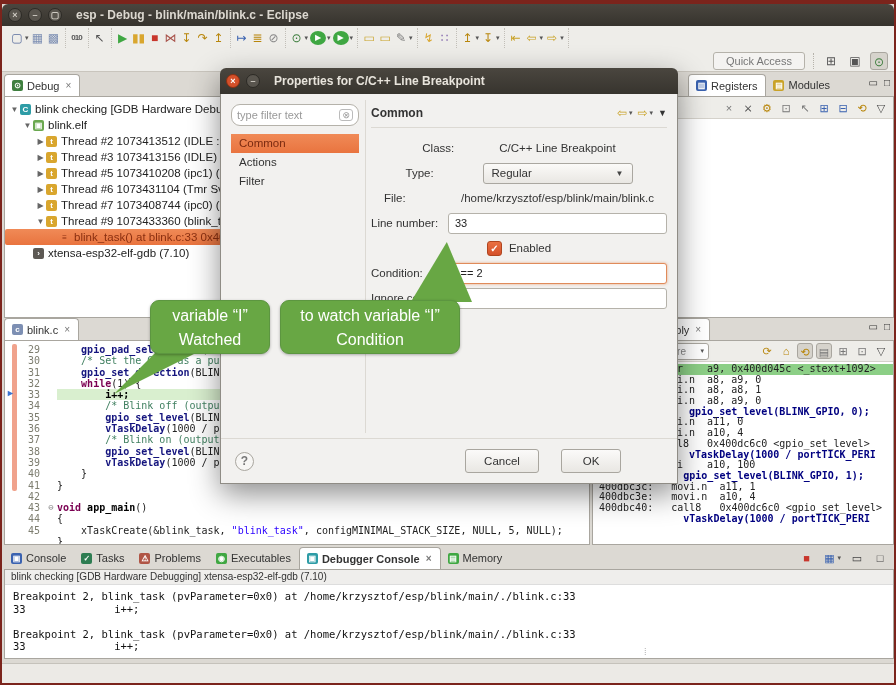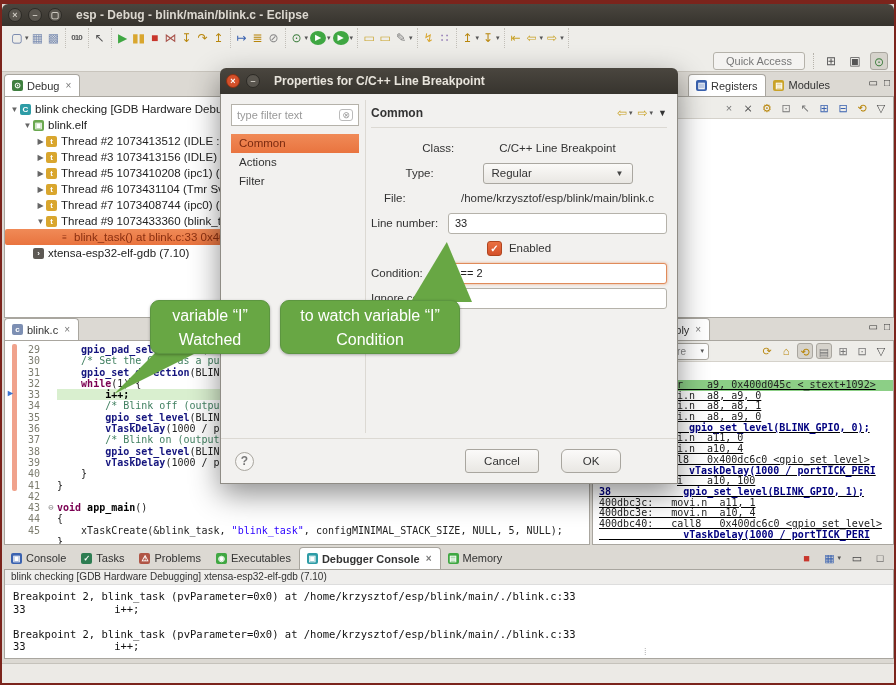--- a/index.html
+++ b/index.html
@@ -65,22 +65,22 @@
   .changebar{position:absolute;left:7px;top:3px;width:5px;height:147px;background:#f0a28c;border-radius:2px;}
   .bpicon{position:absolute;left:1px;top:47px;color:#3b74d1;font-size:9px;}
   
   .dtoolbar{position:absolute;left:0;top:0;right:0;height:21px;background:#eeede9;border-bottom:1px solid #d5d2cb;
     display:flex;align-items:center;padding:0 4px;gap:3px;}
   .combo{width:112px;height:17px;border:1px solid #aaa7a0;border-radius:3px;background:#fff;
     font-size:10px;color:#888;padding:1px 4px;display:flex;justify-content:space-between;align-items:center;flex:none;}
   .dico{width:16px;height:16px;font-size:11px;line-height:16px;text-align:center;border-radius:3px;}
   .dico.pressed{background:#d6d3cc;border:1px solid #a9a69f;}
   .dspacer{flex:1;}
-  #dlines{position:absolute;left:0;top:21px;right:0;bottom:0;padding-top:18px;
-    font:10px/10.7px "DejaVu Sans Mono",monospace;text-decoration:underline;}
+  #dlines{position:absolute;left:0;top:21px;right:0;bottom:0;padding-top:2px;
+    font:10px/10.7px "DejaVu Sans Mono",monospace;}
   .dline{white-space:pre;height:10.7px;padding-left:6px;}
   .dline.cov{padding-left:84px;}
   .dasm{color:#222;}
   .dsrc{color:#000080;font-weight:bold;}
   .dcur{background:#8ccf86;}
   
   .csub{height:15px;background:#efeeec;border-bottom:1px solid #ddd;font-size:10px;color:#333;
     padding:1px 6px;white-space:nowrap;}
   #cpre{margin:0;padding:5px 8px;font:10.5px/12.5px "DejaVu Sans Mono",monospace;color:#111;white-space:pre;}
   .cicons{position:absolute;right:6px;top:3px;display:flex;gap:7px;align-items:center;z-index:5;}
@@ -89,21 +89,21 @@
   
   .statusbar{position:absolute;left:0;top:659px;right:0;height:22px;background:#eceae6;border-top:1px solid #c5c2bb;}
   
   .dialog{position:absolute;left:218px;top:64px;width:458px;height:416px;z-index:40;
     box-shadow:0 10px 30px rgba(0,0,0,.45);border-radius:6px 6px 3px 3px;}
   .dtitle{position:absolute;left:0;top:0;right:0;height:26px;background:linear-gradient(#4a463f,#37342e);
     border-radius:6px 6px 0 0;display:flex;align-items:center;}
   .dtitle .wbtn.close{background:#d4502a;border-color:#8c2f12;color:#fff;}
   .dtitletext{color:#e8e4dc;font-weight:bold;font-size:12px;margin-left:14px;}
   .dbody{position:absolute;left:0;top:26px;right:0;bottom:0;background:#f2f1ef;border:1px solid #8f8c85;border-top:none;}
-  .dfilter{position:absolute;left:10px;top:10px;width:128px;height:22px;border:1px solid #b5b2aa;border-radius:0;
+  .dfilter{position:absolute;left:10px;top:10px;width:128px;height:22px;border:1px solid #b5b2aa;border-radius:9px;
     background:#fff;display:flex;align-items:center;justify-content:space-between;padding:0 5px;}
   .dfilter .ph{color:#999;font-size:11px;}
   .dfilter .clr{color:#999;font-size:9px;border:1px solid #bbb;border-radius:3px;padding:0 2px;}
   #dnav{position:absolute;left:10px;top:40px;width:128px;font-size:11.5px;color:#333;}
   .dnav{height:19px;line-height:19px;padding-left:8px;}
   .dnav.dsel{background:linear-gradient(#f08a57,#e9743f);color:#7a2a10;}
   .dright{position:absolute;left:150px;top:8px;right:10px;}
   .dheader{display:flex;align-items:center;height:22px;}
   .dheadtext{font-weight:bold;font-size:12px;color:#333;flex:1;}
   .dnavico{font-size:12px;margin-left:5px;}
@@ -119,21 +119,21 @@
     padding:0 8px;font-size:11.5px;}
   .checkbox{width:15px;height:15px;border-radius:3px;background:linear-gradient(#ea7142,#d4502a);
     border:1px solid #b0451f;color:#fff;font:bold 10px/14px "Liberation Sans",sans-serif;text-align:center;margin-right:7px;}
   .dfootsep{position:absolute;left:0;bottom:44px;right:0;height:1px;background:#dcd9d3;}
   .dfooter{position:absolute;left:14px;right:12px;bottom:10px;display:flex;align-items:center;}
   .helpbtn{width:19px;height:19px;border:1px solid #a9a69f;border-radius:50%;color:#777;
     font:bold 12px/17px "Liberation Sans",sans-serif;text-align:center;background:#f7f6f4;}
   .btn{height:24px;border:1px solid #a9a69f;border-radius:3px;background:linear-gradient(#fbfaf9,#e9e7e3);
     font-size:11.5px;color:#333;text-align:center;line-height:22px;}
   .btn.cancel{width:74px;margin-left:auto;}
-  .btn.ok{width:60px;margin-left:22px;margin-right:44px;border-radius:6px;}
+  .btn.ok{width:60px;margin-left:22px;margin-right:44px;}
   
   .callout{position:absolute;z-index:60;background:#68a744;border:1px solid #5c9640;border-radius:9px;
     color:#fff;text-align:center;font-size:16px;line-height:24px;padding-top:3px;
     box-shadow:0 1px 3px rgba(0,0,0,.3);}
   .tail{position:absolute;z-index:59;background:#68a744;}
   #tail1{left:104px;top:348px;width:100px;height:42px;clip-path:polygon(50% 0,92% 0,8% 100%);}
   #tail2{left:402px;top:238px;width:68px;height:60px;clip-path:polygon(63% 0,10% 100%,100% 100%);}
 </style>
 </head>
 <body>

